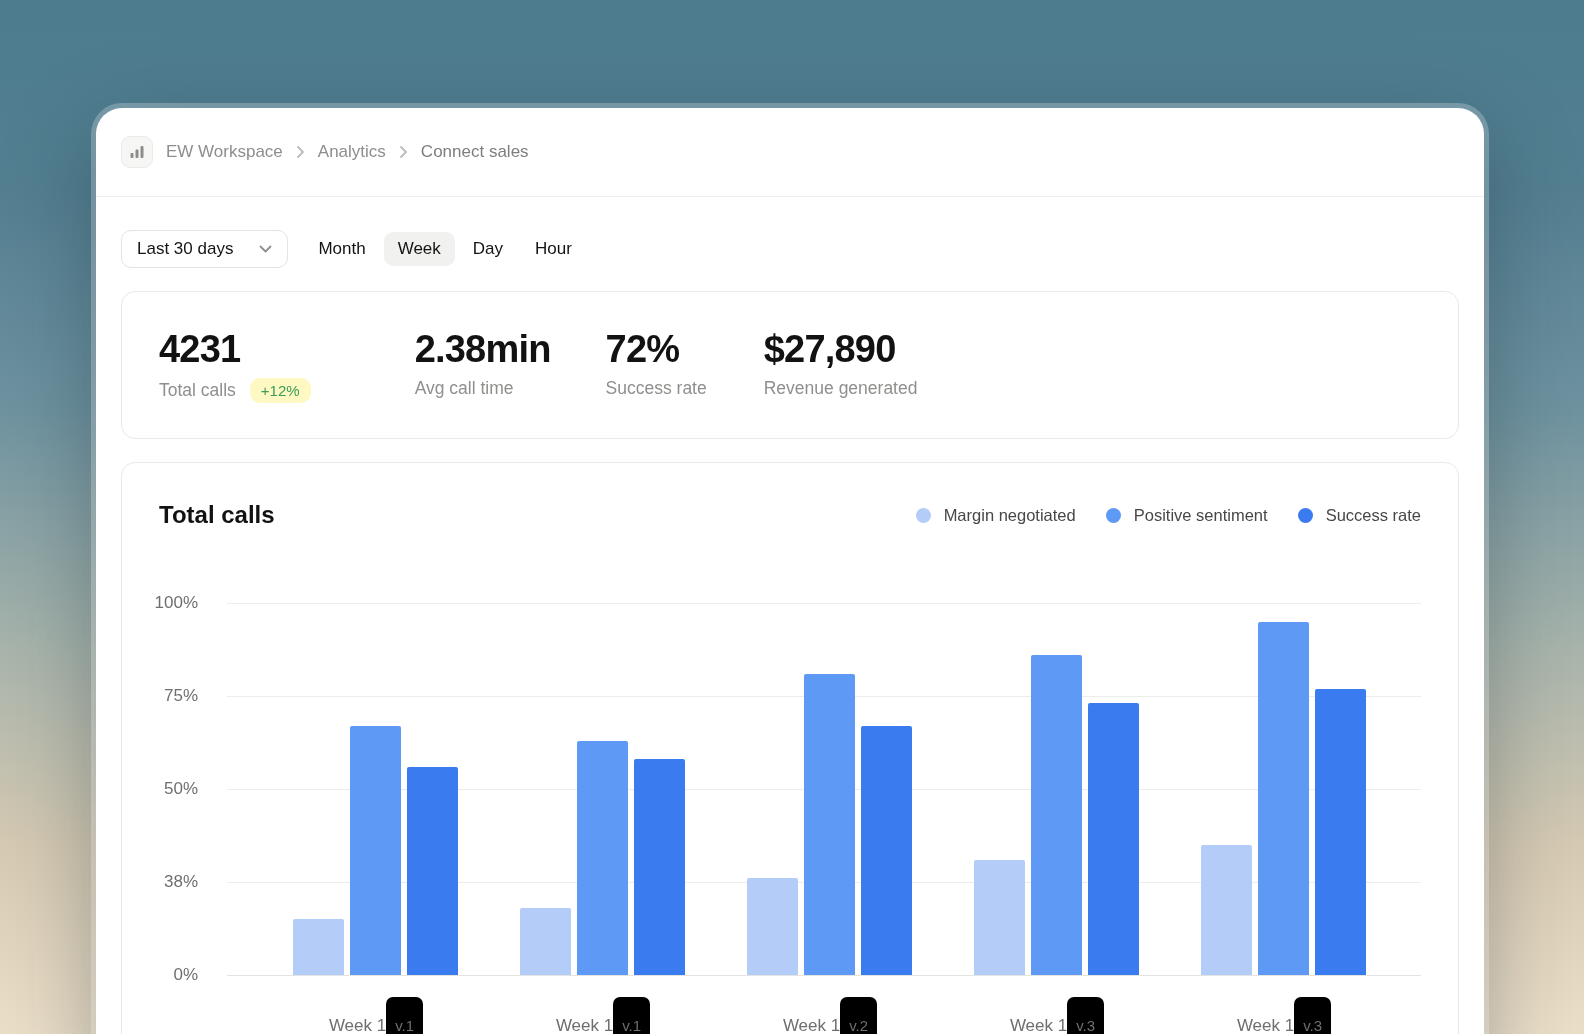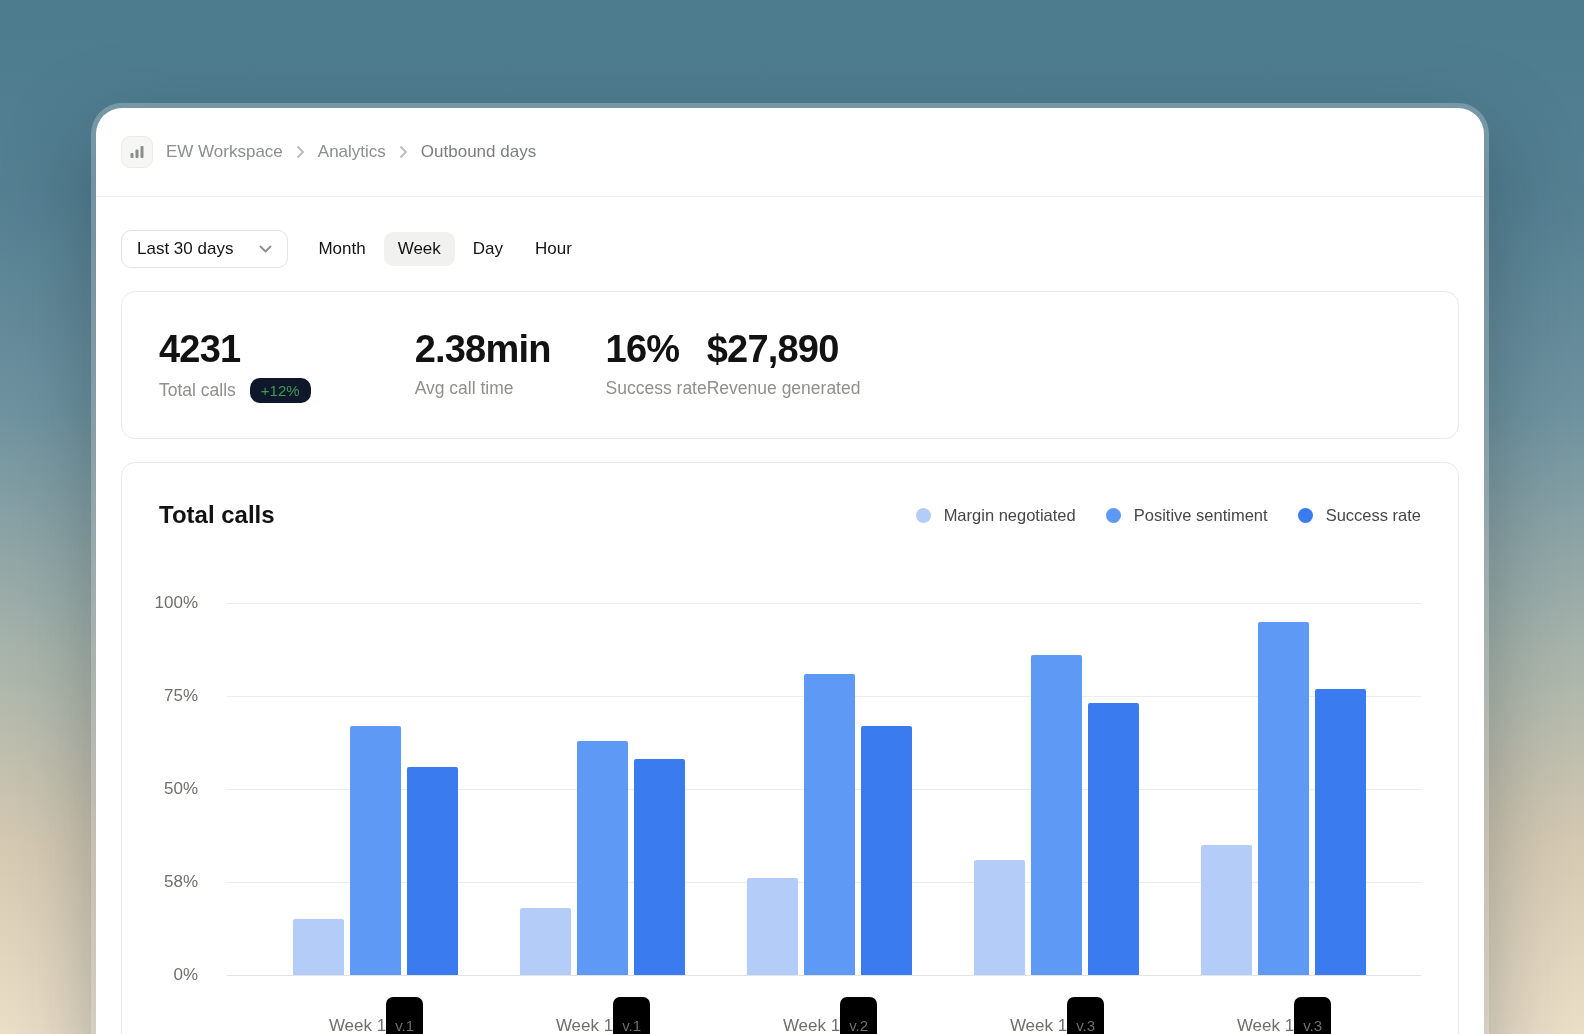--- a/index.html
+++ b/index.html
@@ -25,22 +25,22 @@
   .filter-row { display:flex; align-items:center; padding:33px 25px 23px; }
   .range-btn { display:flex; align-items:center; gap:26px; border:1px solid #e3e3e1; background:#fff;
     border-radius:10px; padding:8px 15px; font-size:17px; color:#141414; margin-right:12px; cursor:pointer; }
   .tab { font-size:17px; color:#141414; padding:7px 14px; border-radius:9px; cursor:pointer; margin-left:4px; }
   .tab.selected { background:#f1f1ef;text-align:center; }
   
   .stats-card { margin:0 25px; border:1px solid #e9e9e7; border-radius:14px; height:148px; padding:36px 37px 0; display:flex; }
   .stat .value { font-size:38px; font-weight:700; color:#121212; letter-spacing:-0.8px; }
   .label-row { display:flex; align-items:center; margin-top:7px; }
   .stat .label { font-size:17.5px; color:#8f8f8d; }
-  .badge-up { margin-left:14px; background:#0f172a; color:#3c9b58; font-size:15px; padding:4px 11px; border-radius:10px; }
-  .stat.c2 { margin-left:104px; } .stat.c3 { margin-left:54px; } .stat.c4 { margin-left:55px; } .stat.c5 { }
+  .badge-up { margin-left:14px; background:#fef9c3; color:#3c9b58; font-size:15px; padding:4px 11px; border-radius:10px; }
+  .stat.c2 { margin-left:104px; } .stat.c3 { margin-left:54px; } .stat.c4 { margin-left:55px; } .stat.c5 { margin-left:57px; }
   
   .chart-card { margin:23px 25px 0; border:1px solid #e9e9e7; border-radius:14px; padding:38px 37px; height:640px; }
   .chart-header { display:flex; justify-content:space-between; align-items:center; }
   .chart-title { font-size:24px; font-weight:700; color:#121212; }
   .legend { display:flex; gap:30px; }
   .legend-item { display:flex; align-items:center; gap:13px; font-size:16.5px; color:#474747; cursor:pointer; }
   .legend-dot { width:15px; height:15px; border-radius:50%; flex:none; }
   .chart-body { display:flex; margin-top:74px; }
   .y-axis { position:relative; width:52px; margin-right:16px; height:372px; flex:none; }
   .y-axis span { position:absolute; right:13px; transform:translateY(-50%); font-size:17px; color:#6f6f6d; }
@@ -73,21 +73,21 @@
       <svg width="9" height="14" viewBox="0 0 9 14">
           <path d="M2 2 L7 7 L2 12" stroke="#b9bcbb" stroke-width="1.8" fill="none" stroke-linecap="round" stroke-linejoin="round"></path>
         </svg>
     </span>
     <span class="bc-link">Analytics</span>
     <span class="bc-sep">
       <svg width="9" height="14" viewBox="0 0 9 14">
           <path d="M2 2 L7 7 L2 12" stroke="#b9bcbb" stroke-width="1.8" fill="none" stroke-linecap="round" stroke-linejoin="round"></path>
         </svg>
     </span>
-    <span class="bc-link bc-current">Outbound days</span>
+    <span class="bc-link bc-current">Connect sales</span>
   </div>
 
   <div class="filter-row">
     <div class="range-btn">
       <span>Last 30 days</span>
       <svg width="13" height="9" viewBox="0 0 13 9">
         <path d="M1.5 1.5 L6.5 6.5 L11.5 1.5" stroke="#8c8f8e" stroke-width="1.8" fill="none" stroke-linecap="round" stroke-linejoin="round"></path>
       </svg>
     </div>
     <span class="tab">Month</span>
@@ -104,21 +104,21 @@
         <span class="badge-up">+12%</span>
       </div>
     </div>
     <div class="stat c2">
       <div class="value">2.38min</div>
       <div class="label-row">
           <span class="label">Avg call time</span>
         </div>
     </div>
     <div class="stat c4">
-      <div class="value">16%</div>
+      <div class="value">72%</div>
       <div class="label-row">
           <span class="label">Success rate</span>
         </div>
     </div>
     <div class="stat c5">
       <div class="value">$27,890</div>
       <div class="label-row">
           <span class="label">Revenue generated</span>
         </div>
     </div>
@@ -140,21 +140,21 @@
             <span class="legend-dot" style="background: rgb(58, 124, 240);"></span>
             <span>Success rate</span>
           </div>
         </div>
     </div>
     <div class="chart-body">
       <div class="y-axis">
           <span style="top: 0%;">100%</span>
           <span style="top: 25%;">75%</span>
           <span style="top: 50%;">50%</span>
-          <span style="top: 75%;">58%</span>
+          <span style="top: 75%;">38%</span>
           <span style="top: 100%;">0%</span>
         </div>
       <div class="plot">
           <div class="gridline base" style="top: 100%;"></div>
           <div class="gridline" style="top: 75%;"></div>
           <div class="gridline" style="top: 50%;"></div>
           <div class="gridline" style="top: 25%;"></div>
           <div class="gridline" style="top: 0%;"></div>
         <div class="bars">
             <div class="group">

